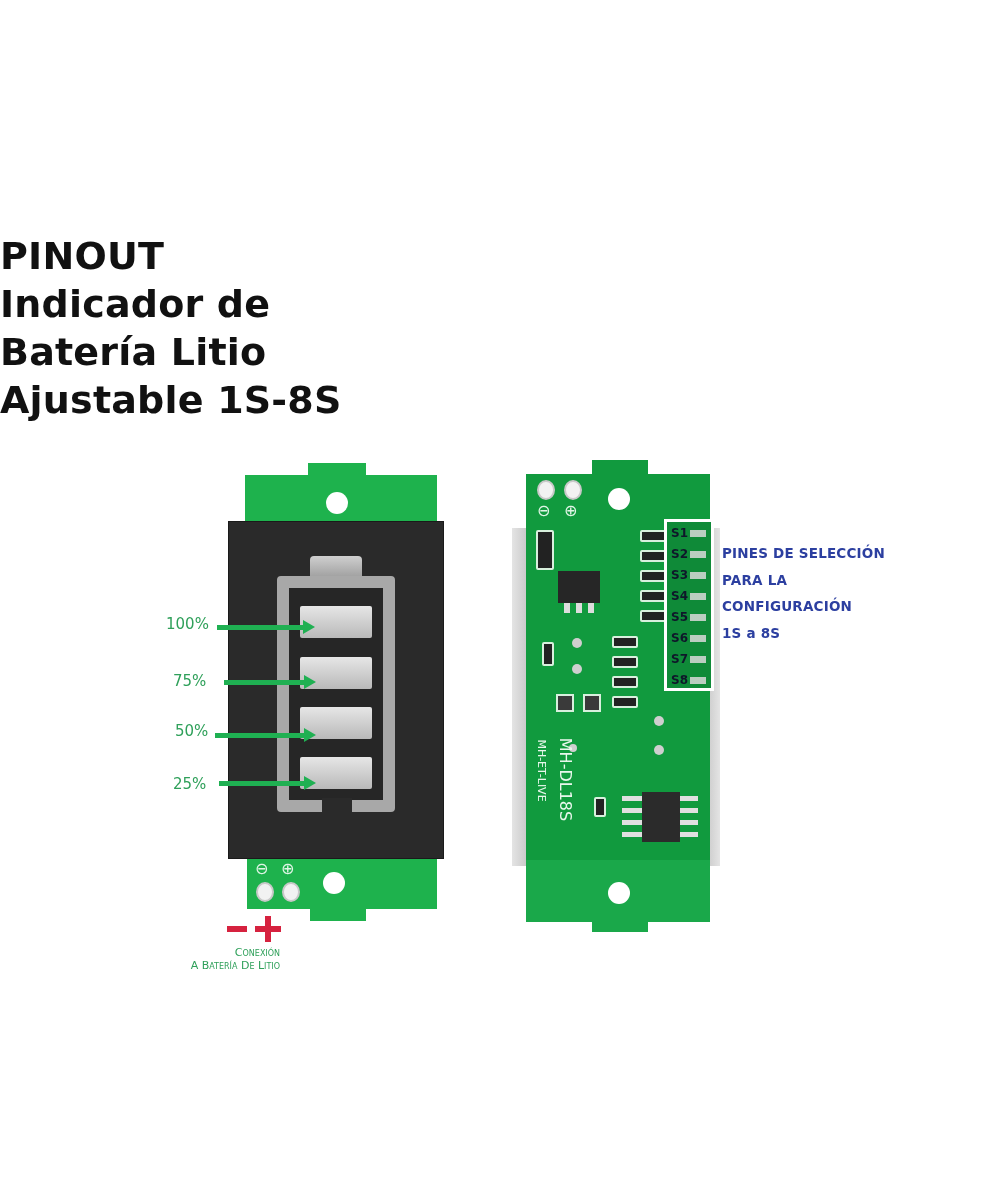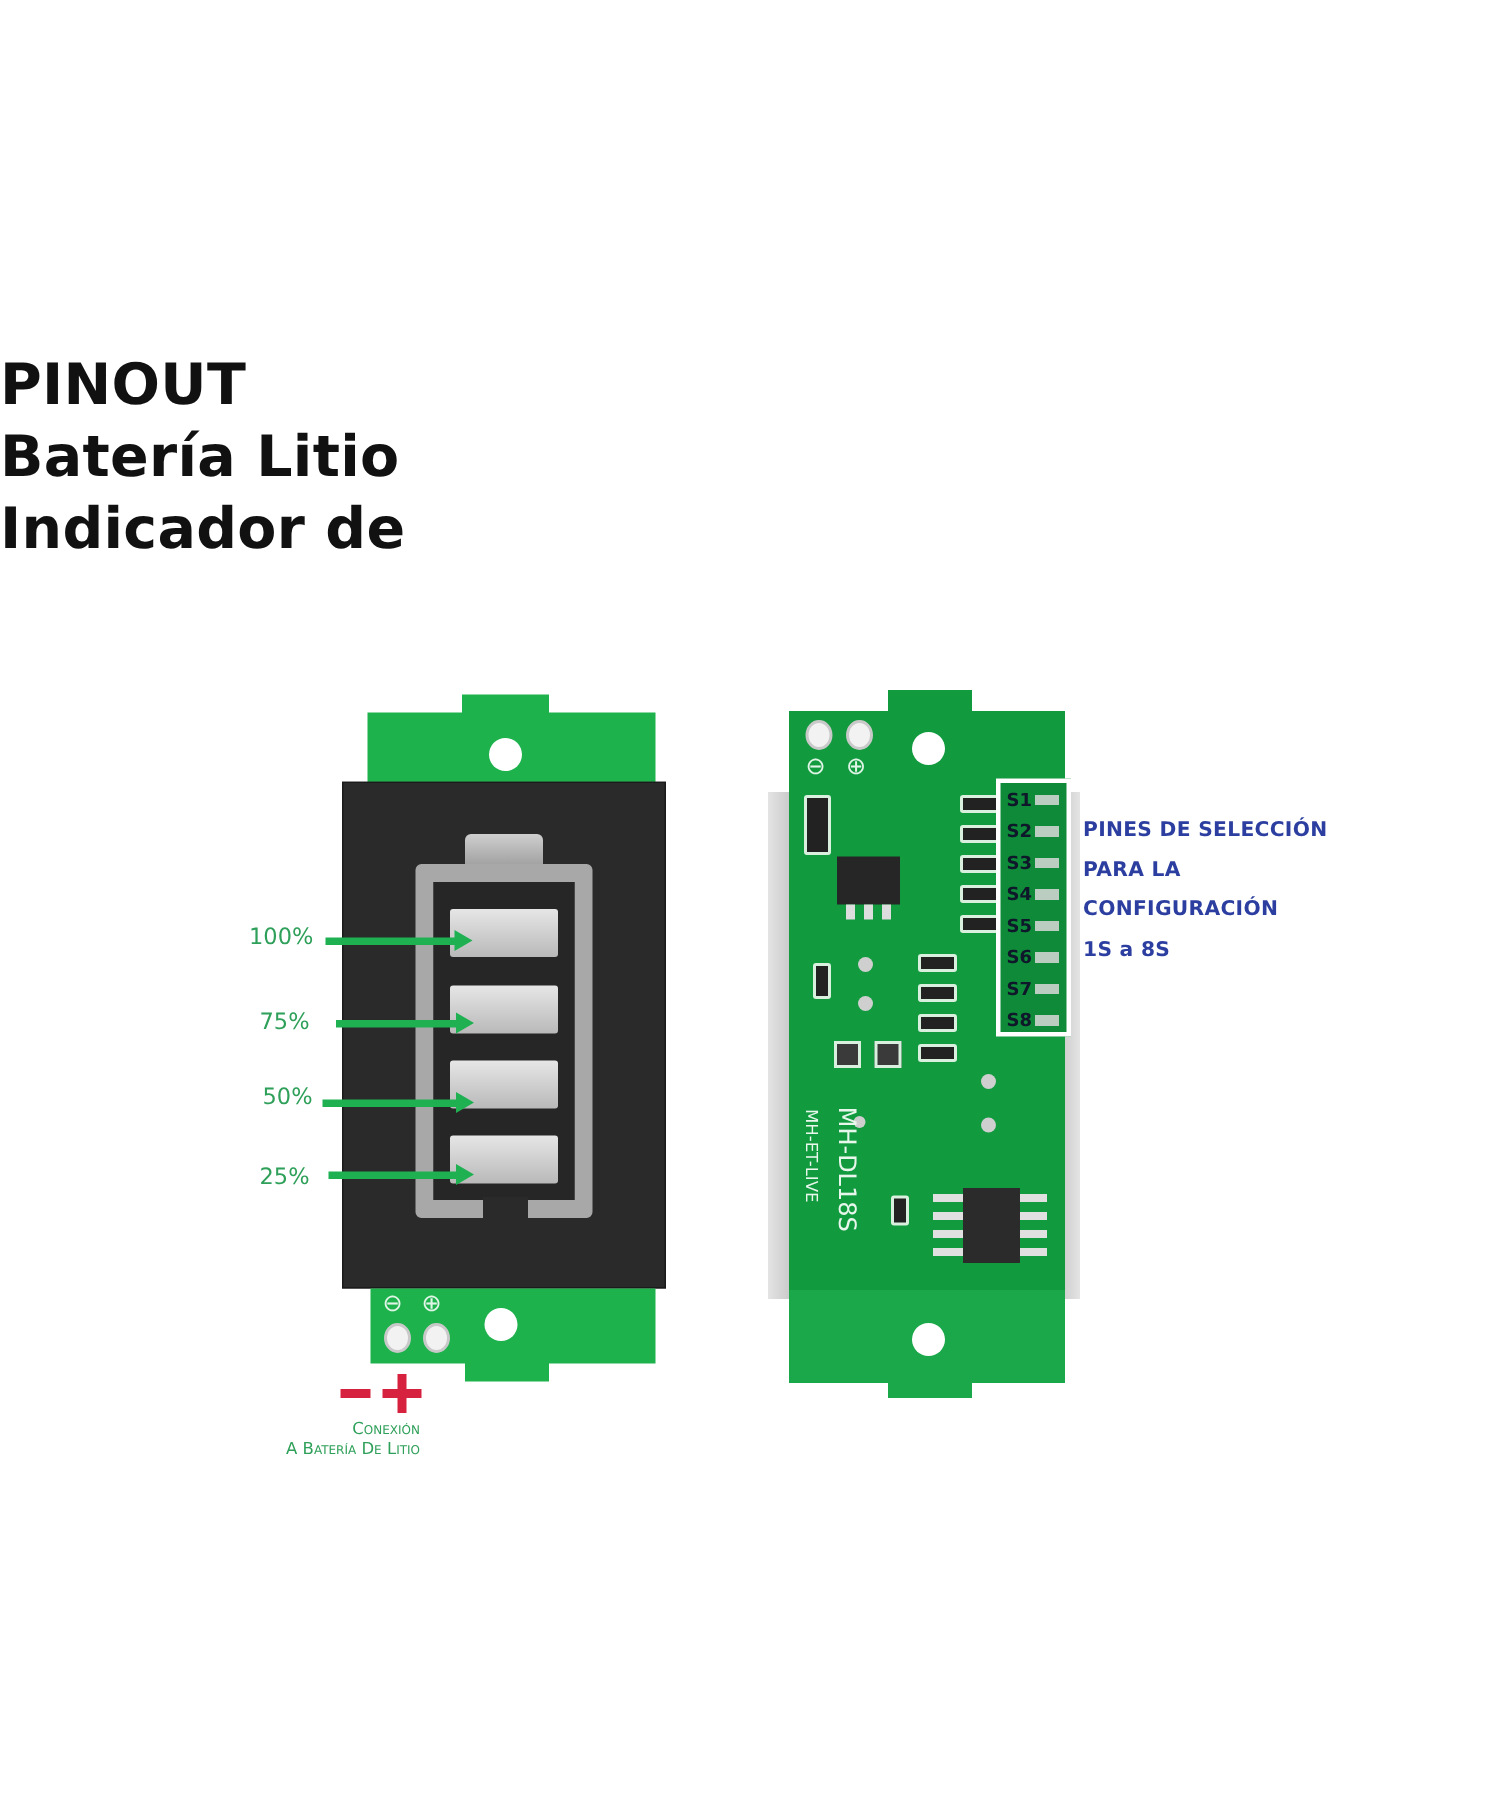--- a/index.html
+++ b/index.html
@@ -13,22 +13,23 @@
   .conn { position:absolute; color:#2fa05a; font-size:11px; text-align:right; font-variant:small-caps; line-height:13px; }
   .pins-label { position:absolute; left:722px; top:540px; color:#2c3fa0; font-size:13.5px; line-height:26.5px; font-weight:bold; letter-spacing:0.2px; }
   .spin { position:absolute; color:#0f172a; font-weight:bold; font-size:12px; }
   .smd { position:absolute; background:#222; border:2px solid #d8f0dd; border-radius:2px; }
 </style>
 </head>
 <body>
 
 <div class="title">
   <div>PINOUT</div>
+  <div>Indicador de</div>
   <div>Batería Litio</div>
-  <div>Indicador de</div>
+  <div>Ajustable 1S-8S</div>
 </div>
 
 <div>
 
   <div class="abs" style="left:245px;top:475px;width:192px;height:50px;background:#1eb24d;"></div>
   <div class="abs" style="left:308px;top:463px;width:58px;height:14px;background:#1eb24d;"></div>
   <div class="abs" style="left:326px;top:492px;width:22px;height:22px;border-radius:50%;background:#fff;"></div>
 
   <div class="abs" style="left:228px;top:521px;width:216px;height:338px;background:#2a2a2a;box-shadow: inset 0 0 0 1px #1a1a1a;"></div>
 

